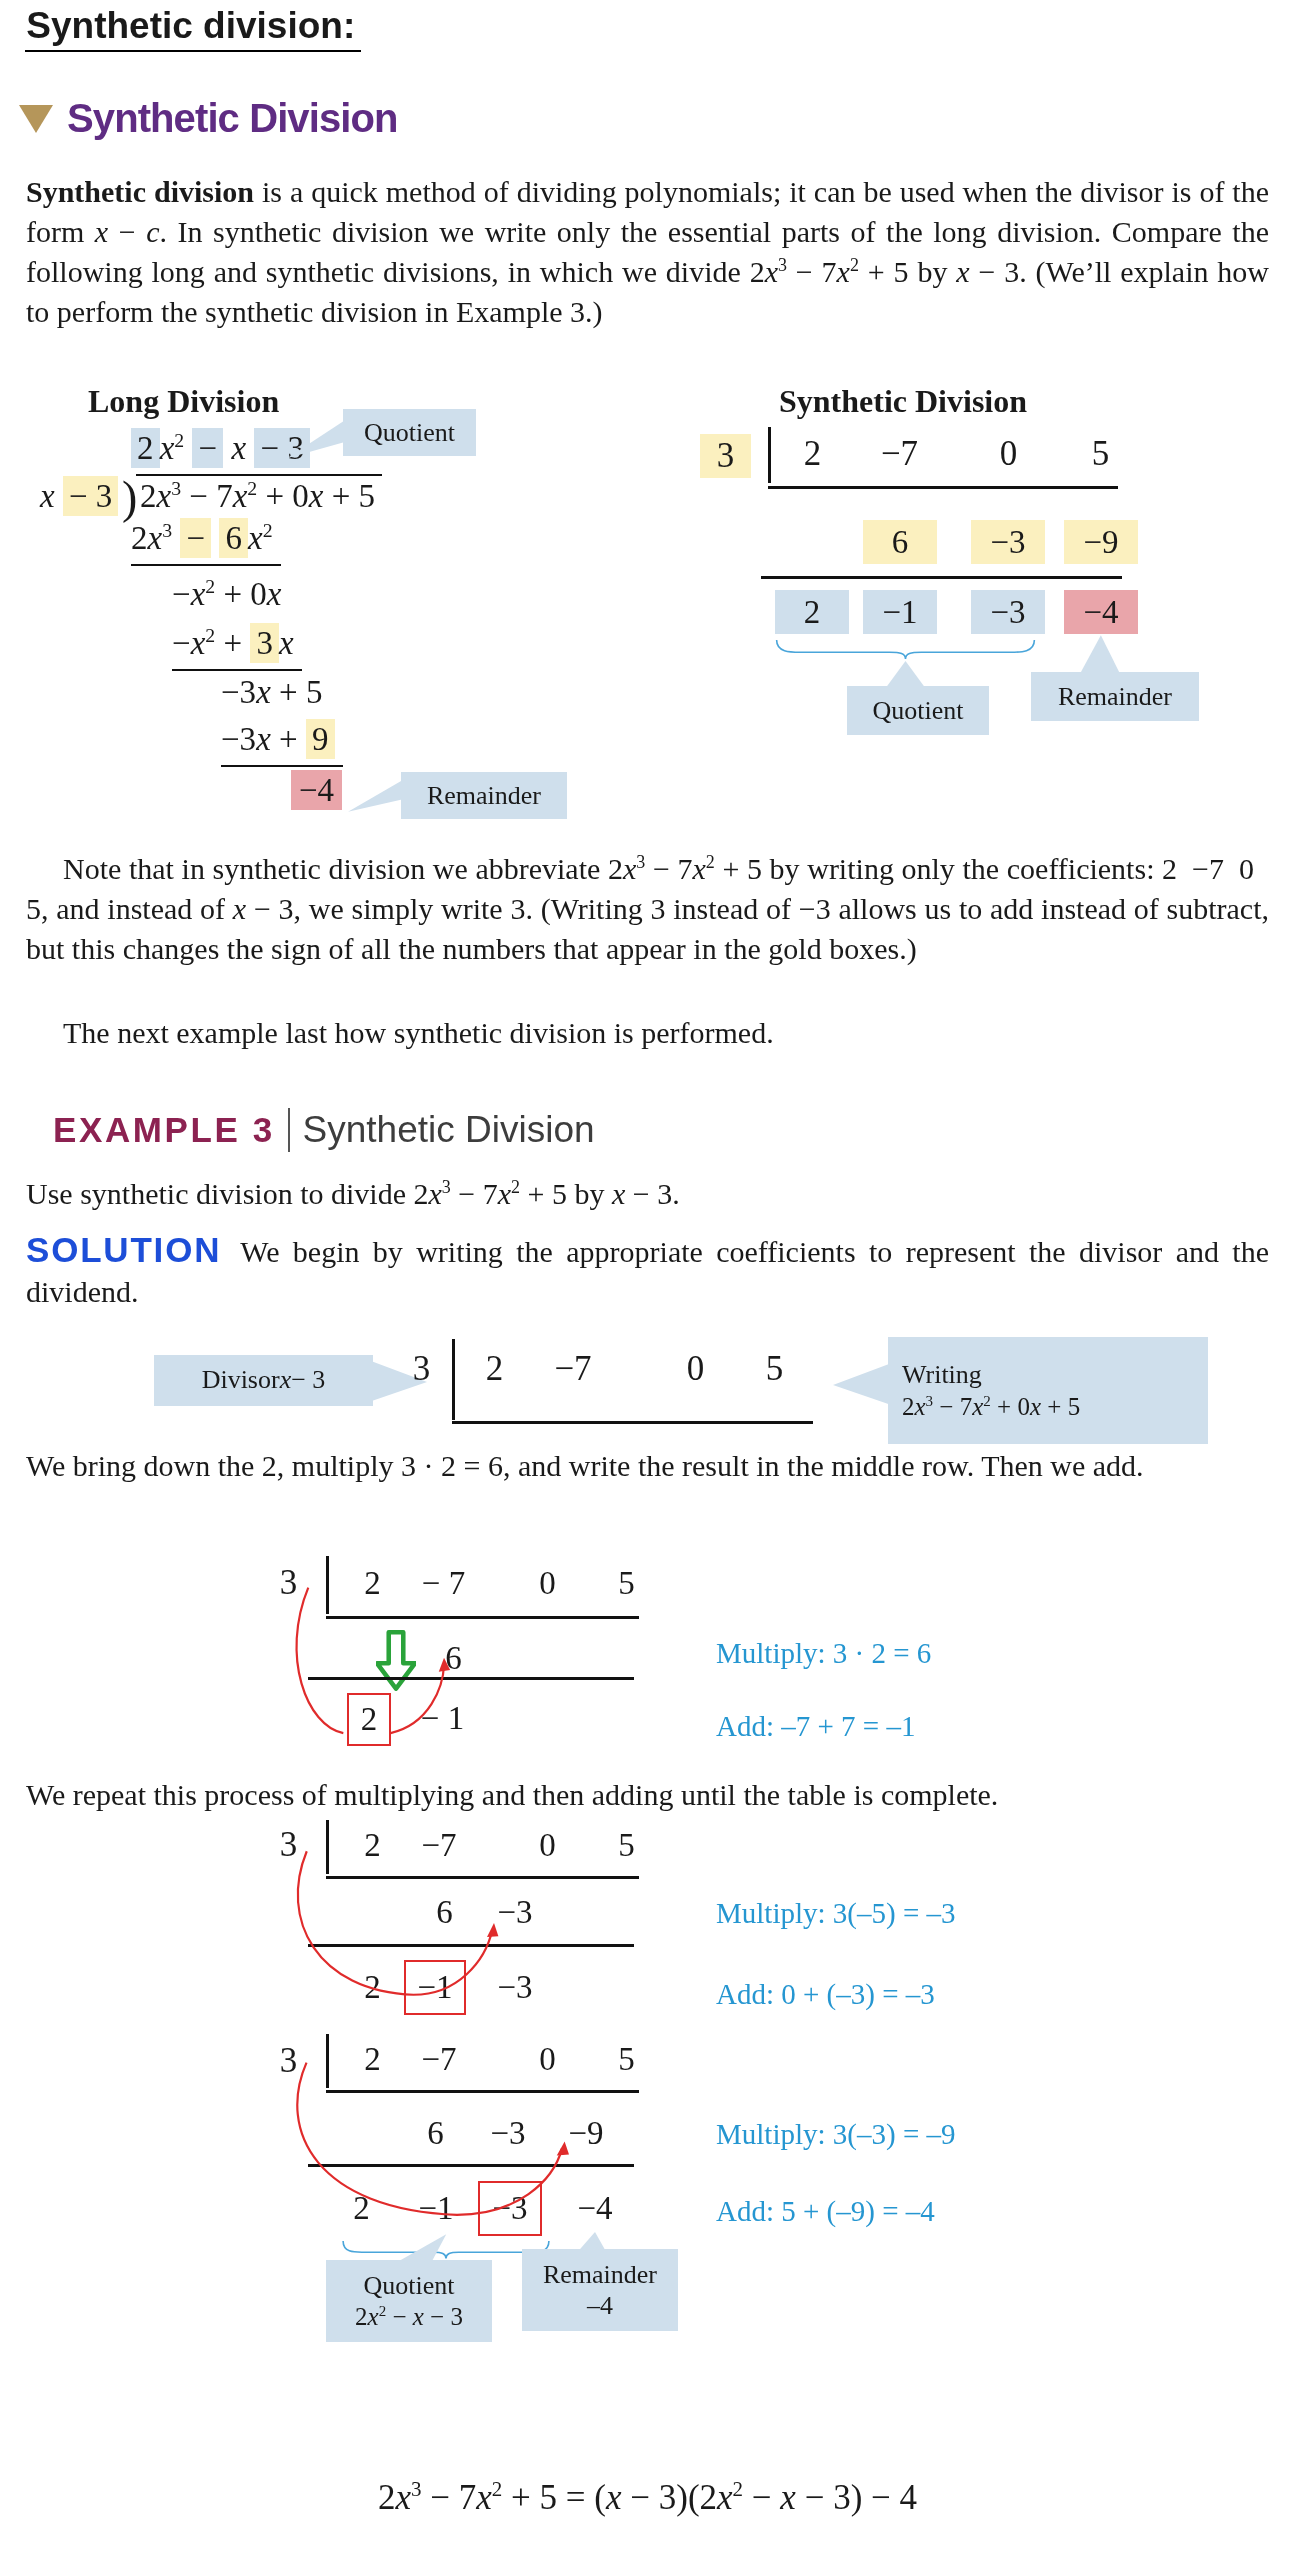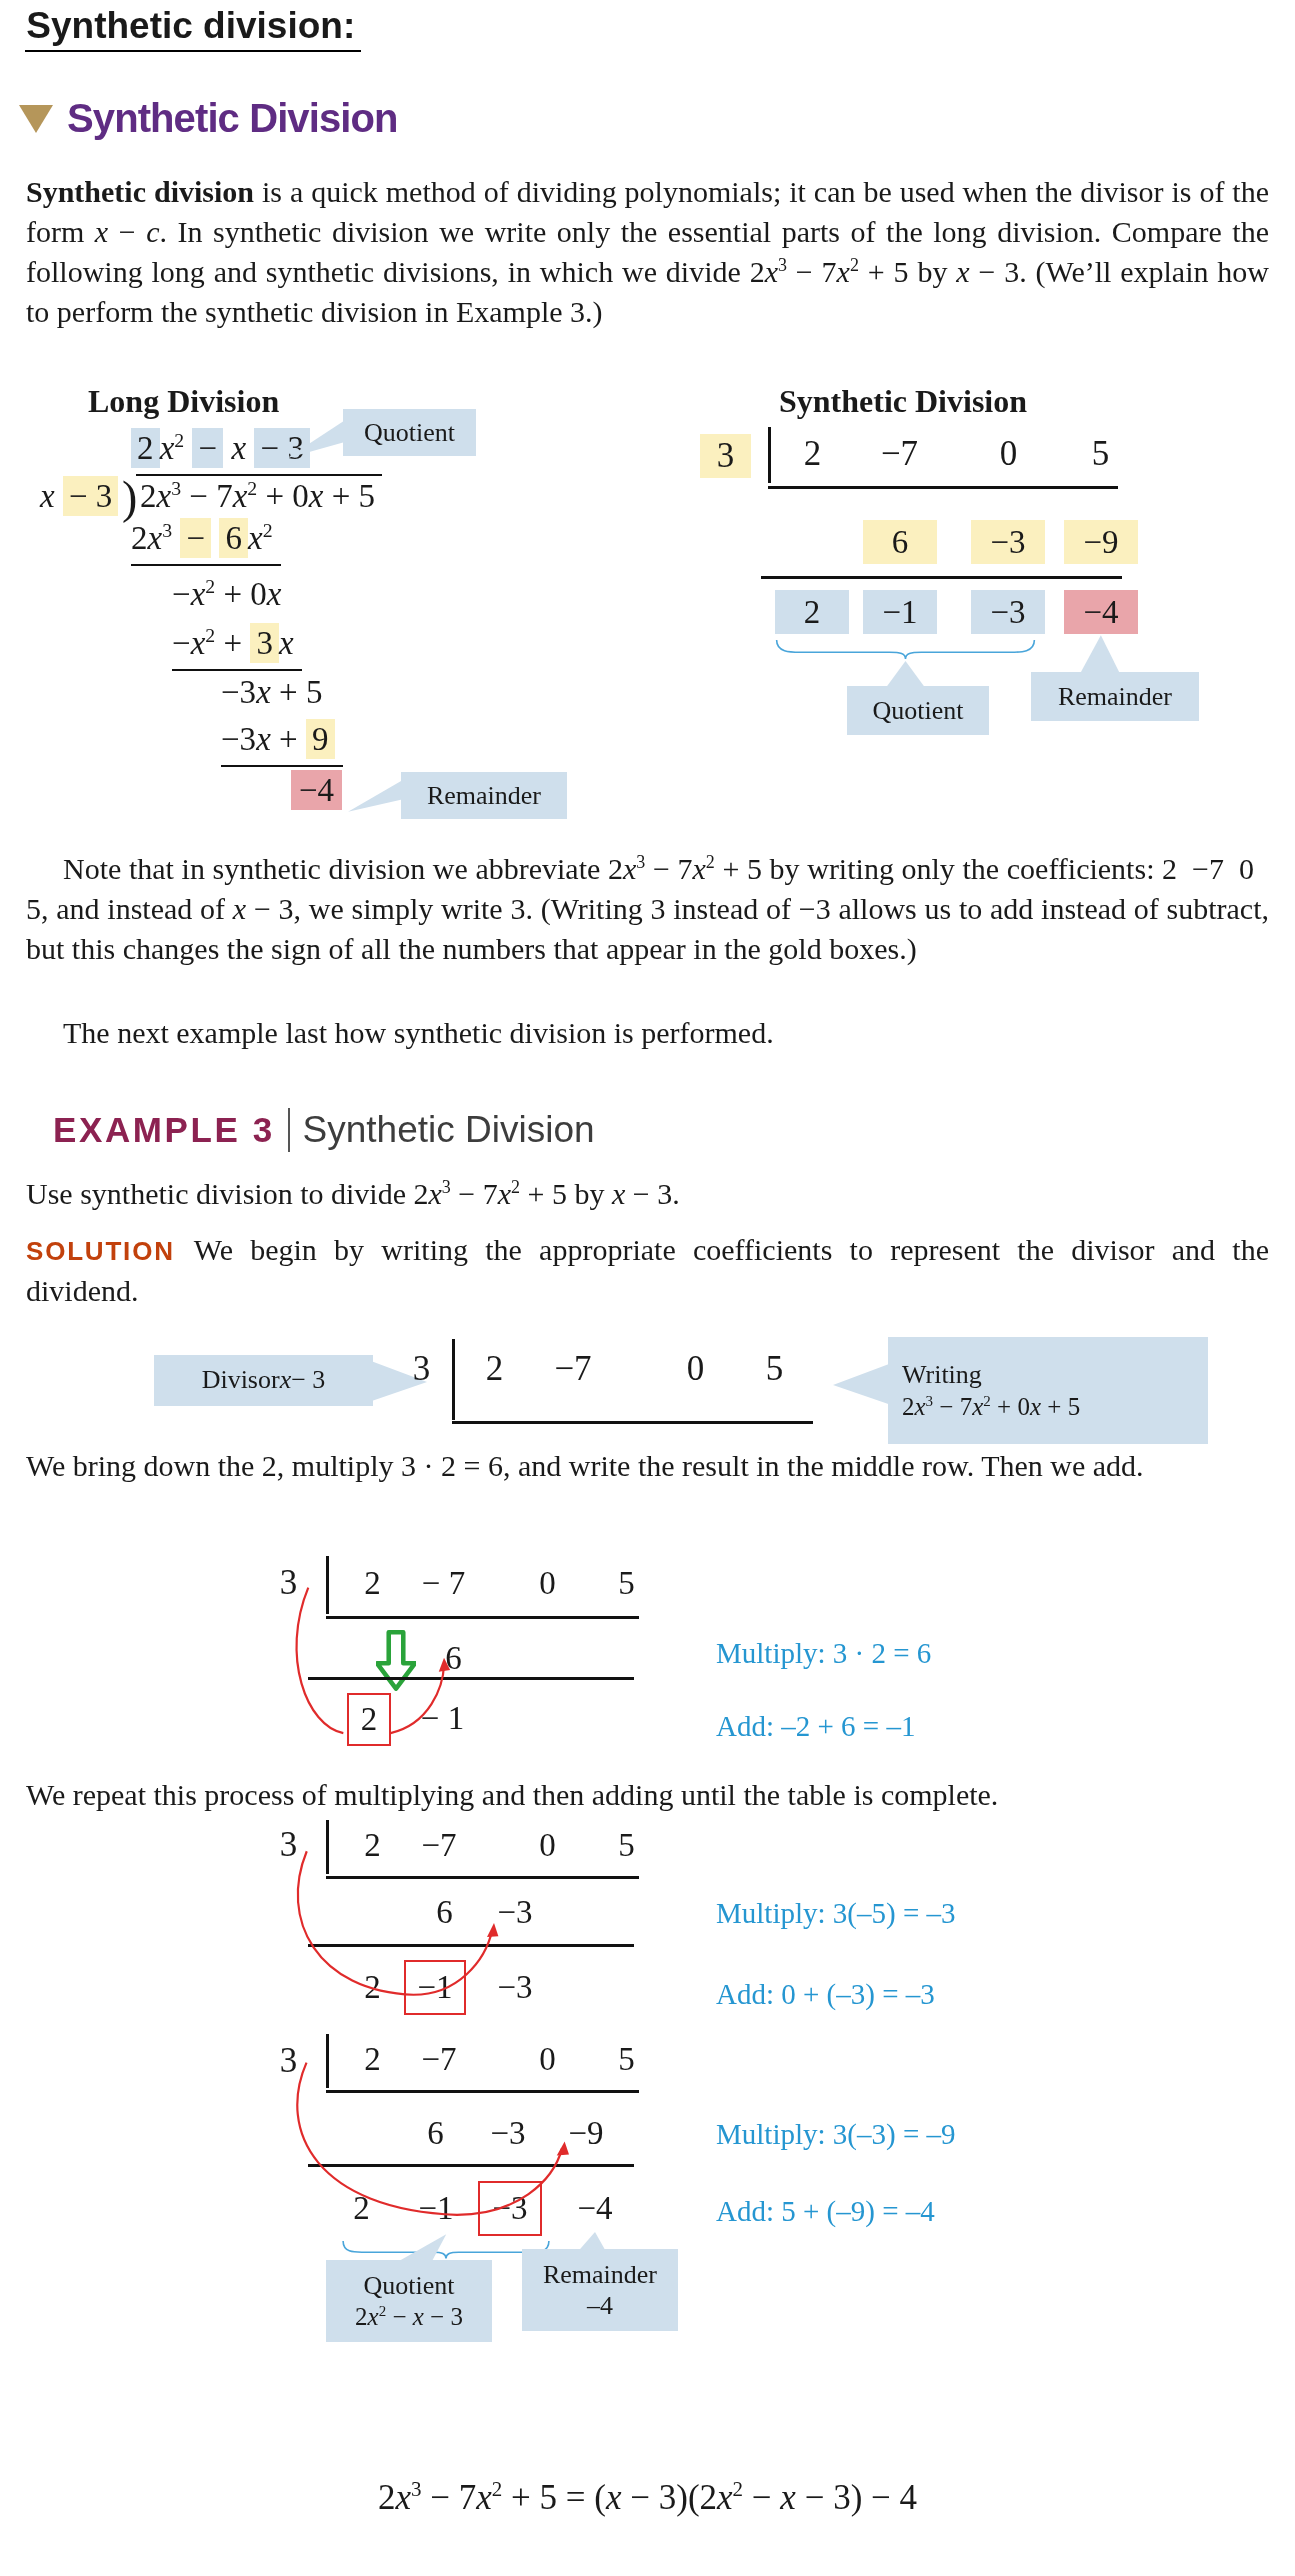--- a/index.html
+++ b/index.html
@@ -43,22 +43,22 @@
            font-size:26px;text-align:center;line-height:31.5px;}
   .callout.left-align{justify-content:flex-start;padding-left:14px;text-align:left;}
   .anno{color:#2596d1;font-size:29px;white-space:nowrap;}
 
   
   .ex-head{left:53px;top:1108px;display:flex;align-items:center;gap:13px;}
   .ex-label{font-family:"Liberation Sans",sans-serif;font-weight:bold;font-size:35px;
             color:#8c2251;letter-spacing:2.6px;}
   .ex-divider{width:1.8px;height:44px;background:#555;}
   .ex-title{font-family:"Liberation Sans",sans-serif;font-size:37px;color:#3d3d3d;}
-  .sol-label{font-family:"Liberation Sans",sans-serif;font-weight:bold;font-size:26px;
-             color:#c2410c;letter-spacing:1.8px;margin-right:19px;}
+  .sol-label{font-family:"Liberation Sans",sans-serif;font-weight:bold;font-size:35px;
+             color:#1d4ed8;letter-spacing:1.8px;margin-right:19px;}
 
   svg{display:block;}
 </style>
 </head>
 <body>
 
 <div id="canvas">
 
   <div class="abs doc-title">Synthetic division:</div>
 
@@ -198,21 +198,21 @@
     <div class="abs redbox" style="left:347px;top:137px;width:40px;height:49px;">2</div>
     <div class="abs scell" style="left:403px;top:144px;width:79px;">− 1</div>
 
     <svg class="abs" style="left:282px;top:21px;" width="254" height="172" viewBox="0 0 290 196">
       <path d="M 30,12 C -2,90 28,170 70,178" fill="none" stroke="#e02b2b" stroke-width="2.5"></path>
       <path d="M 124,178 C 168,168 184,126 185,100" fill="none" stroke="#e02b2b" stroke-width="2.5"></path>
       <polygon points="185,92 179,108 192,106" fill="#e02b2b"></polygon>
     </svg>
 
     <div class="abs anno" style="left:716px;top:81px;">Multiply: 3 · 2 = 6</div>
-    <div class="abs anno" style="left:716px;top:154px;">Add: –2 + 6 = –1</div>
+    <div class="abs anno" style="left:716px;top:154px;">Add: –7 + 7 = –1</div>
   </div>
 
   <div class="abs para" style="top:1775px;">We repeat this process of multiplying and then adding until the table is complete.</div>
 
   <div class="abs" style="left:0;top:1820px;width:1295px;height:210px;">
     <div class="abs cell" style="left:271px;top:5.3px;width:35px;">3</div>
     <div class="abs vbar" style="left:326px;top:0;height:54px;"></div>
     <div class="abs scell" style="left:348px;top:7px;width:49px;">2</div>
     <div class="abs scell" style="left:404px;top:7px;width:70px;">−7</div>
     <div class="abs scell" style="left:523px;top:7px;width:49px;">0</div>

